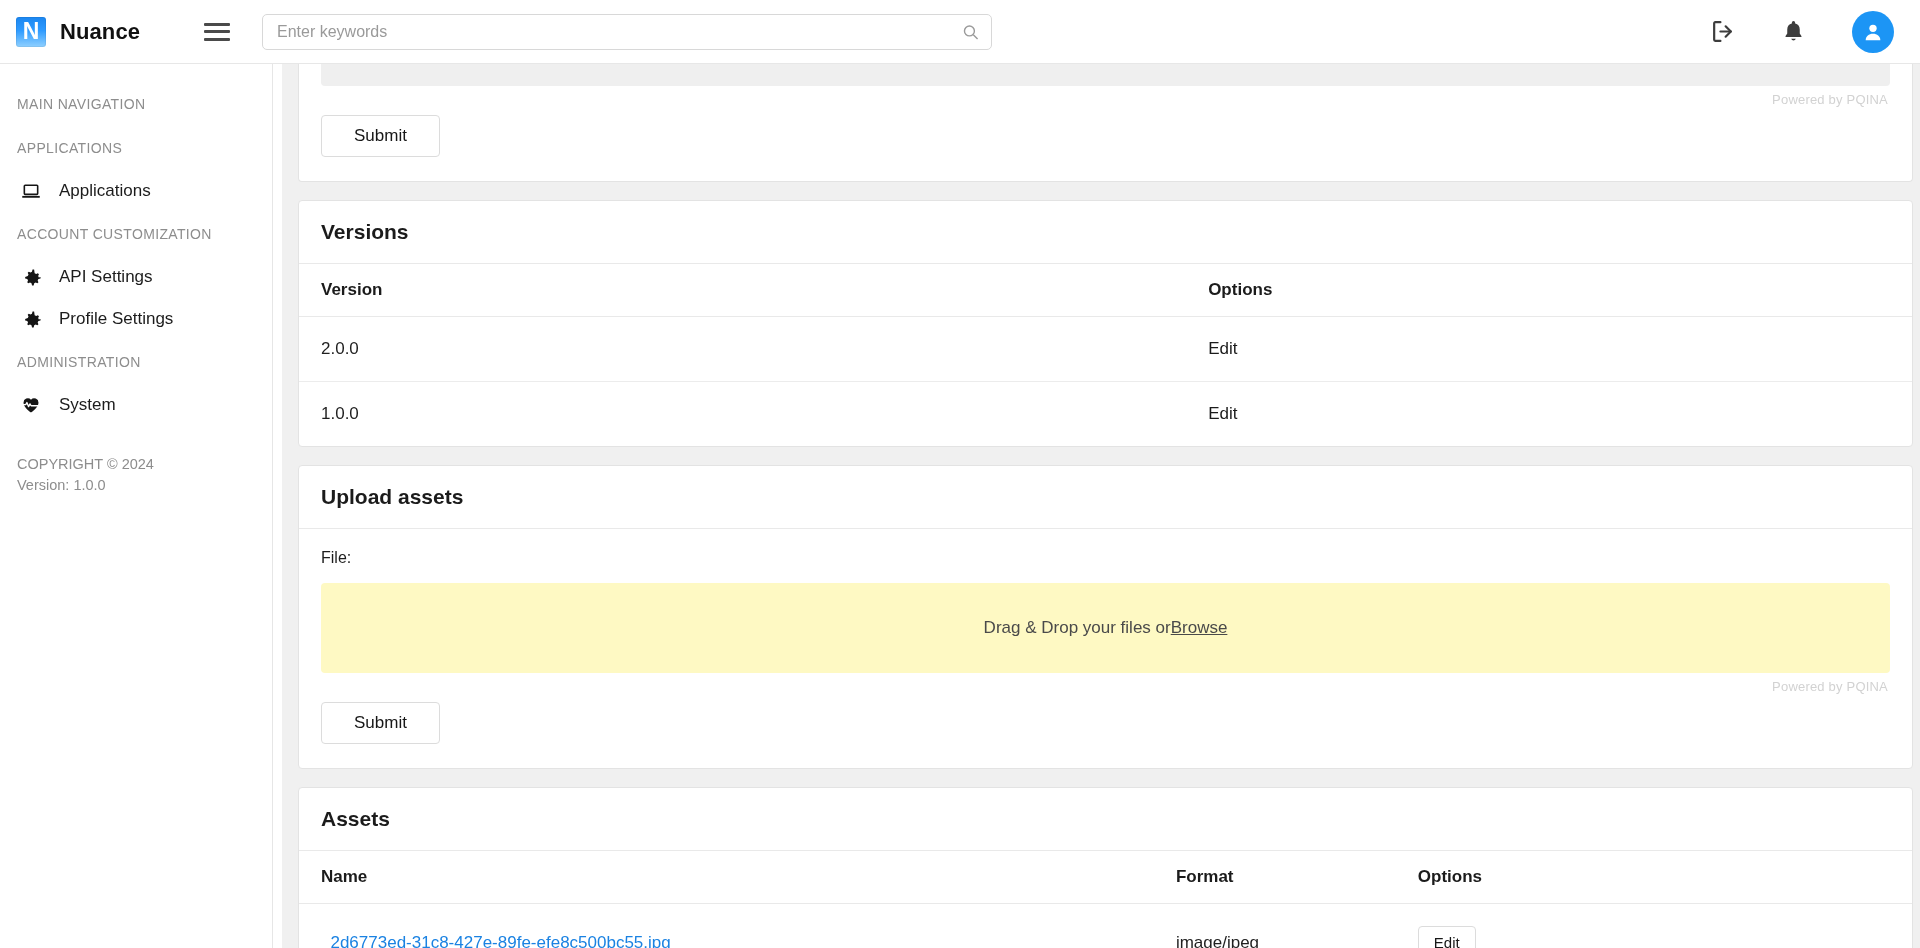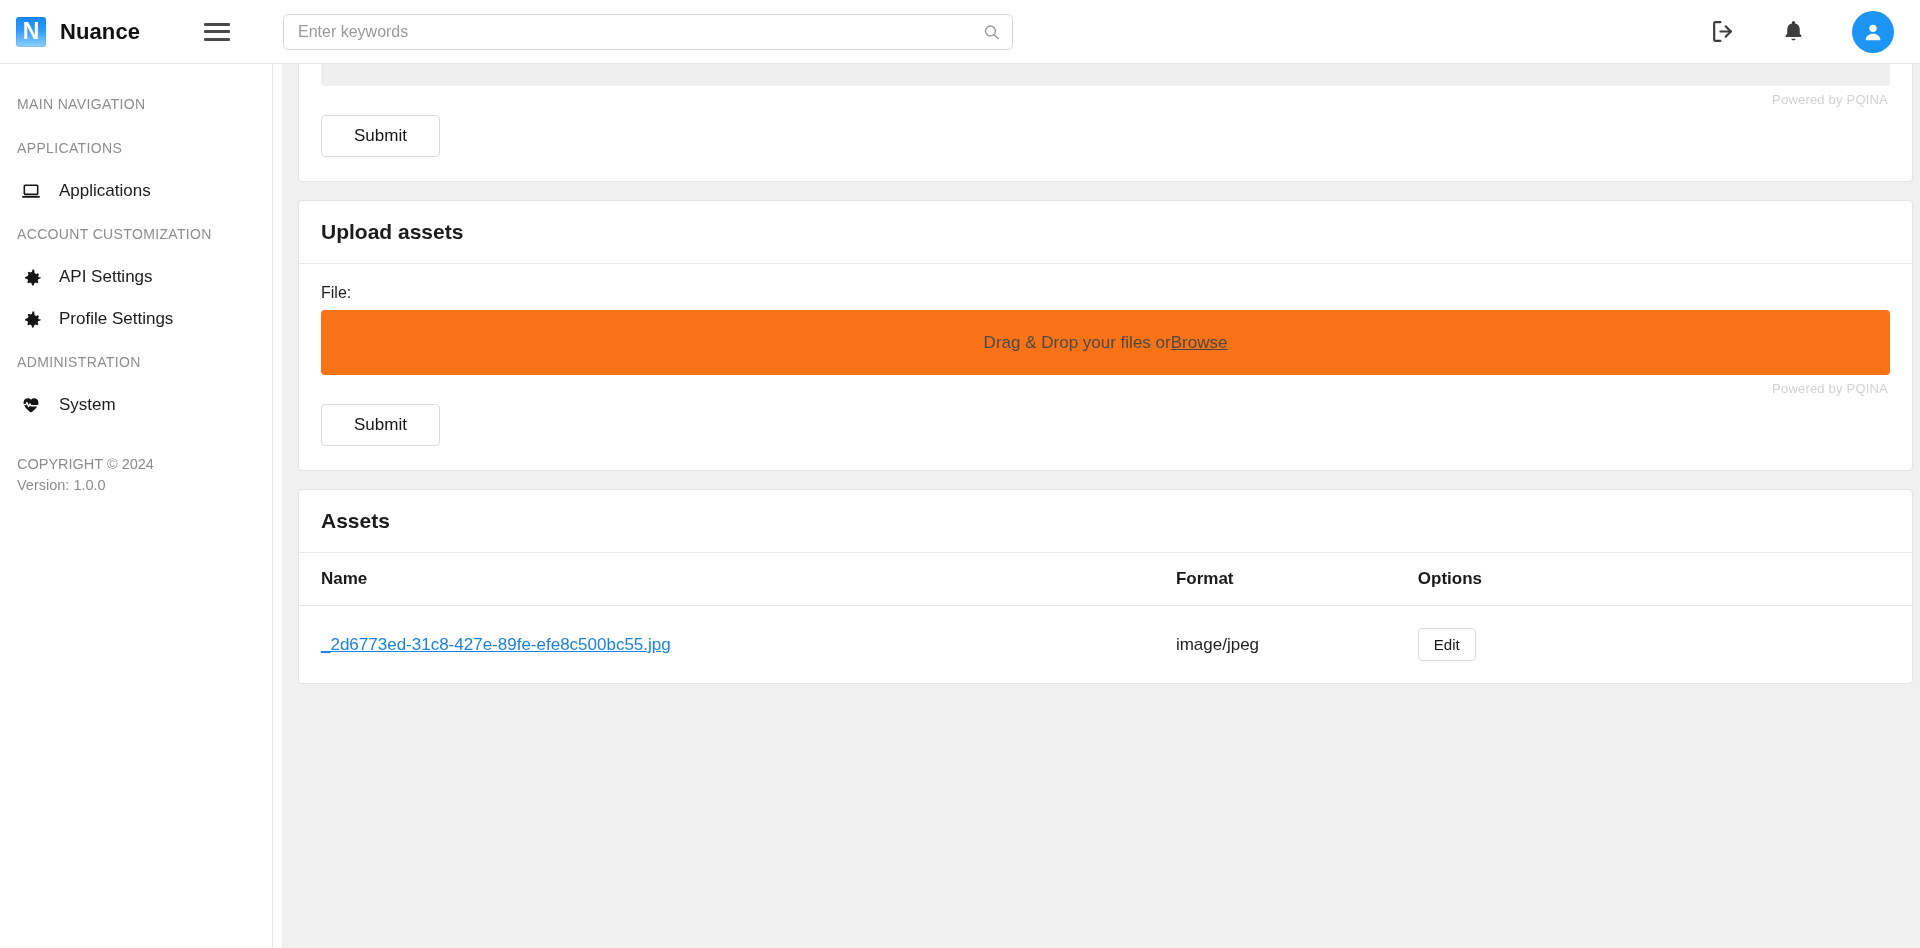--- a/index.html
+++ b/index.html
@@ -26,21 +26,21 @@
   }
   .brand-name { font-size: 22px; font-weight: 700; color: #111; letter-spacing: .1px; }
 
   .hamburger {
     margin-left: 24px; width: 26px; height: 22px;
     display: flex; flex-direction: column; justify-content: space-between;
     cursor: pointer; padding: 2px 0;
   }
   .hamburger span { display: block; height: 3px; background: #4a4a4a; border-radius: 1px; }
 
-  .search-wrap { margin-left: 53px; width: 730px; position: relative; }
+  .search-wrap { margin-left: 32px; width: 730px; position: relative; }
   .search-input {
     width: 100%; height: 36px; border: 1px solid #d8d8d8; border-radius: 5px;
     padding: 0 40px 0 14px; font-size: 16px; color: #444; background: #fff;
     font-family: "Liberation Sans", sans-serif; outline: none;
   }
   .search-input::placeholder { color: #9a9a9a; }
   .search-icon {
     position: absolute; right: 13px; top: 50%; transform: translateY(-50%);
     width: 17px; height: 17px; color: #9a9a9a;
   }
@@ -81,23 +81,23 @@
   .card {
     background: #ffffff; border: 1px solid #e3e3e3; border-radius: 4px;
     margin: 0 16px 18px 16px;
   }
   .card-head {
     padding: 19px 22px; font-size: 21px; font-weight: 700; color: #1b1b1b;
     border-bottom: 1px solid #e9e9e9;
   }
   .card-body { padding: 20px 22px 24px 22px; }
 
-  .field-label { font-size: 16px; color: #1d1d1d; margin-bottom: 8px; }
+  .field-label { font-size: 16px; color: #1d1d1d; margin-bottom: 16px; }
   .dropzone {
-    background: #f97316; border-radius: 4px; height: 65px;
+    background: #fef9c3; border-radius: 4px; height: 90px;
     display: flex; align-items: center; justify-content: center;
     font-size: 17px; color: #4a4a4a;
   }
   .dropzone .browse { text-decoration: underline; cursor: pointer; color: #4a4a4a; }
   .powered {
     text-align: right; font-size: 13px; color: #d2d2d2; padding: 6px 2px 0 0;
     letter-spacing: .2px;
   }
   .btn-submit {
     background: #ffffff; border: 1px solid #dcdcdc; border-radius: 4px;
@@ -232,20 +232,41 @@
 </div>
 
 <div class="content">
 
   <div class="card-partial-top">
     <div class="dz-partial"></div>
     <div class="powered">Powered by PQINA</div>
     <button class="btn-submit">Submit</button>
   </div>
 
+  <div class="card">
+    <div class="card-head">Versions</div>
+    <table>
+      <thead>
+        <tr>
+          <th style="width:55%">Version</th>
+          <th>Options</th>
+        </tr>
+      </thead>
+      <tbody>
+        <tr>
+          <td>2.0.0</td>
+          <td><span class="txt-link">Edit</span></td>
+        </tr>
+        <tr>
+          <td>1.0.0</td>
+          <td><span class="txt-link">Edit</span></td>
+        </tr>
+      </tbody>
+    </table>
+  </div>
 
   <div class="card">
     <div class="card-head">Upload assets</div>
     <div class="card-body">
       <div class="field-label">File:</div>
       <div class="dropzone">
         <span>Drag &amp; Drop your files or </span>
           <span class="browse">Browse</span>
       </div>
       <div class="powered">Powered by PQINA</div>

